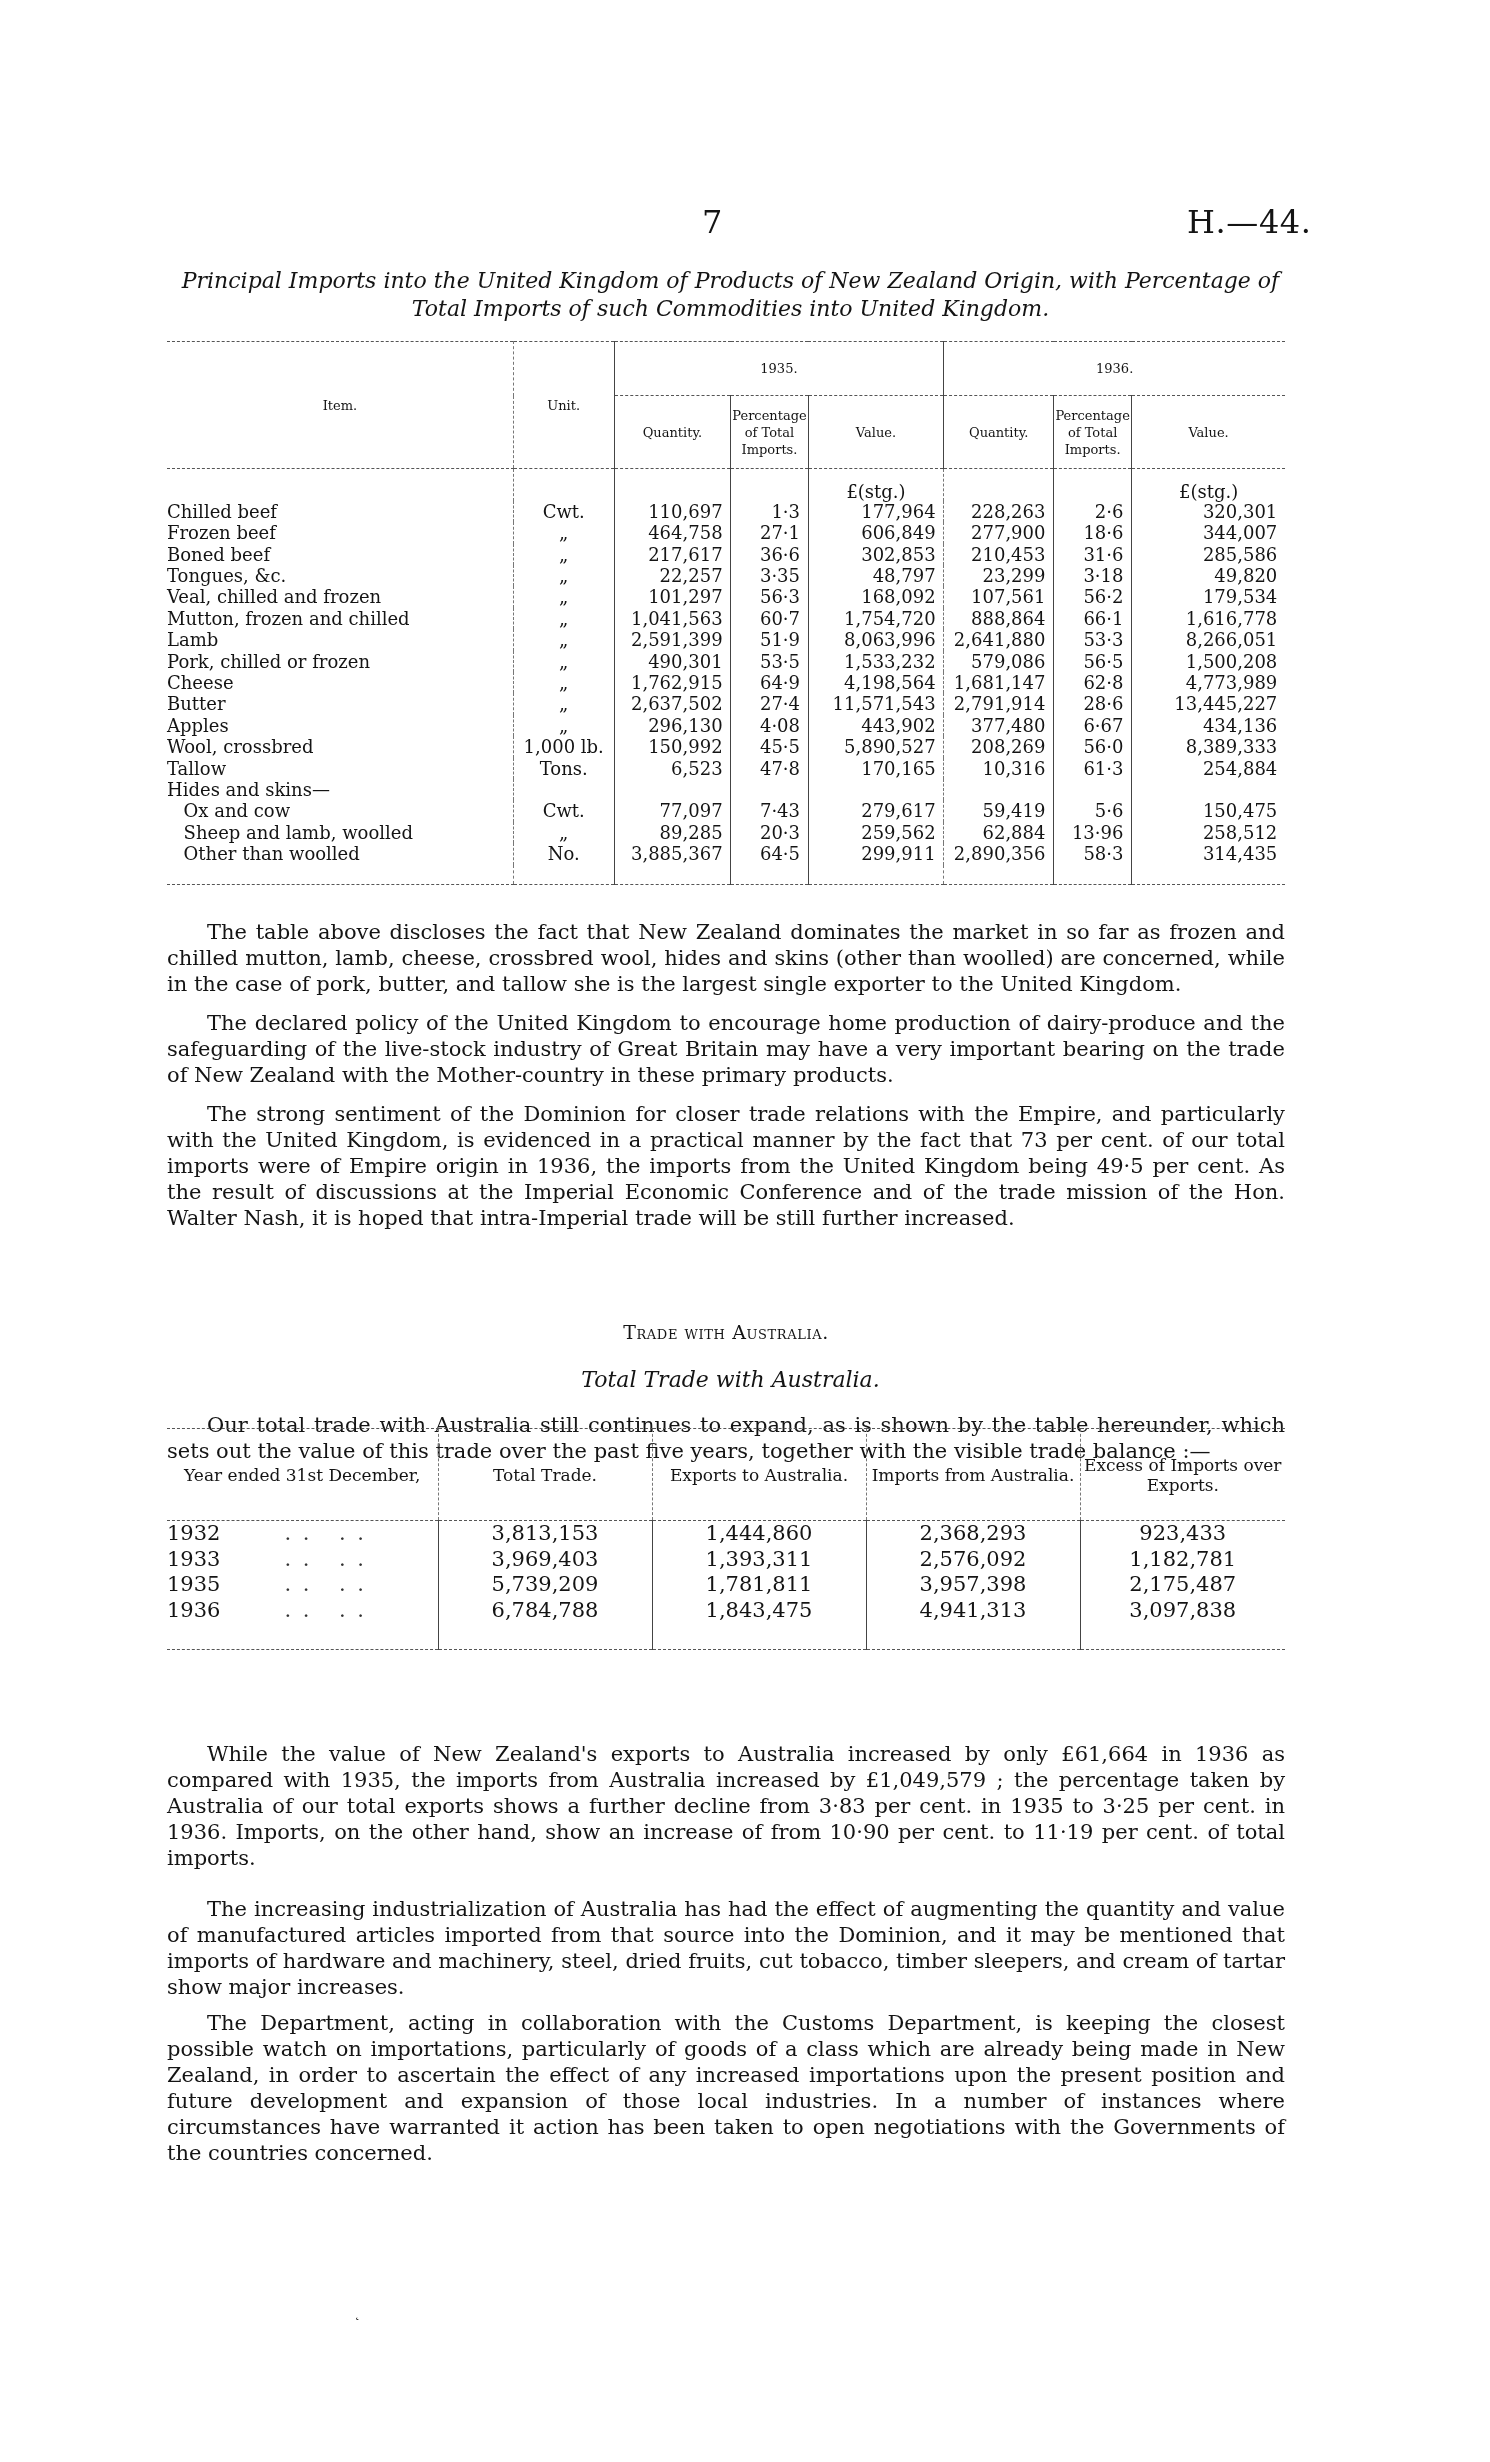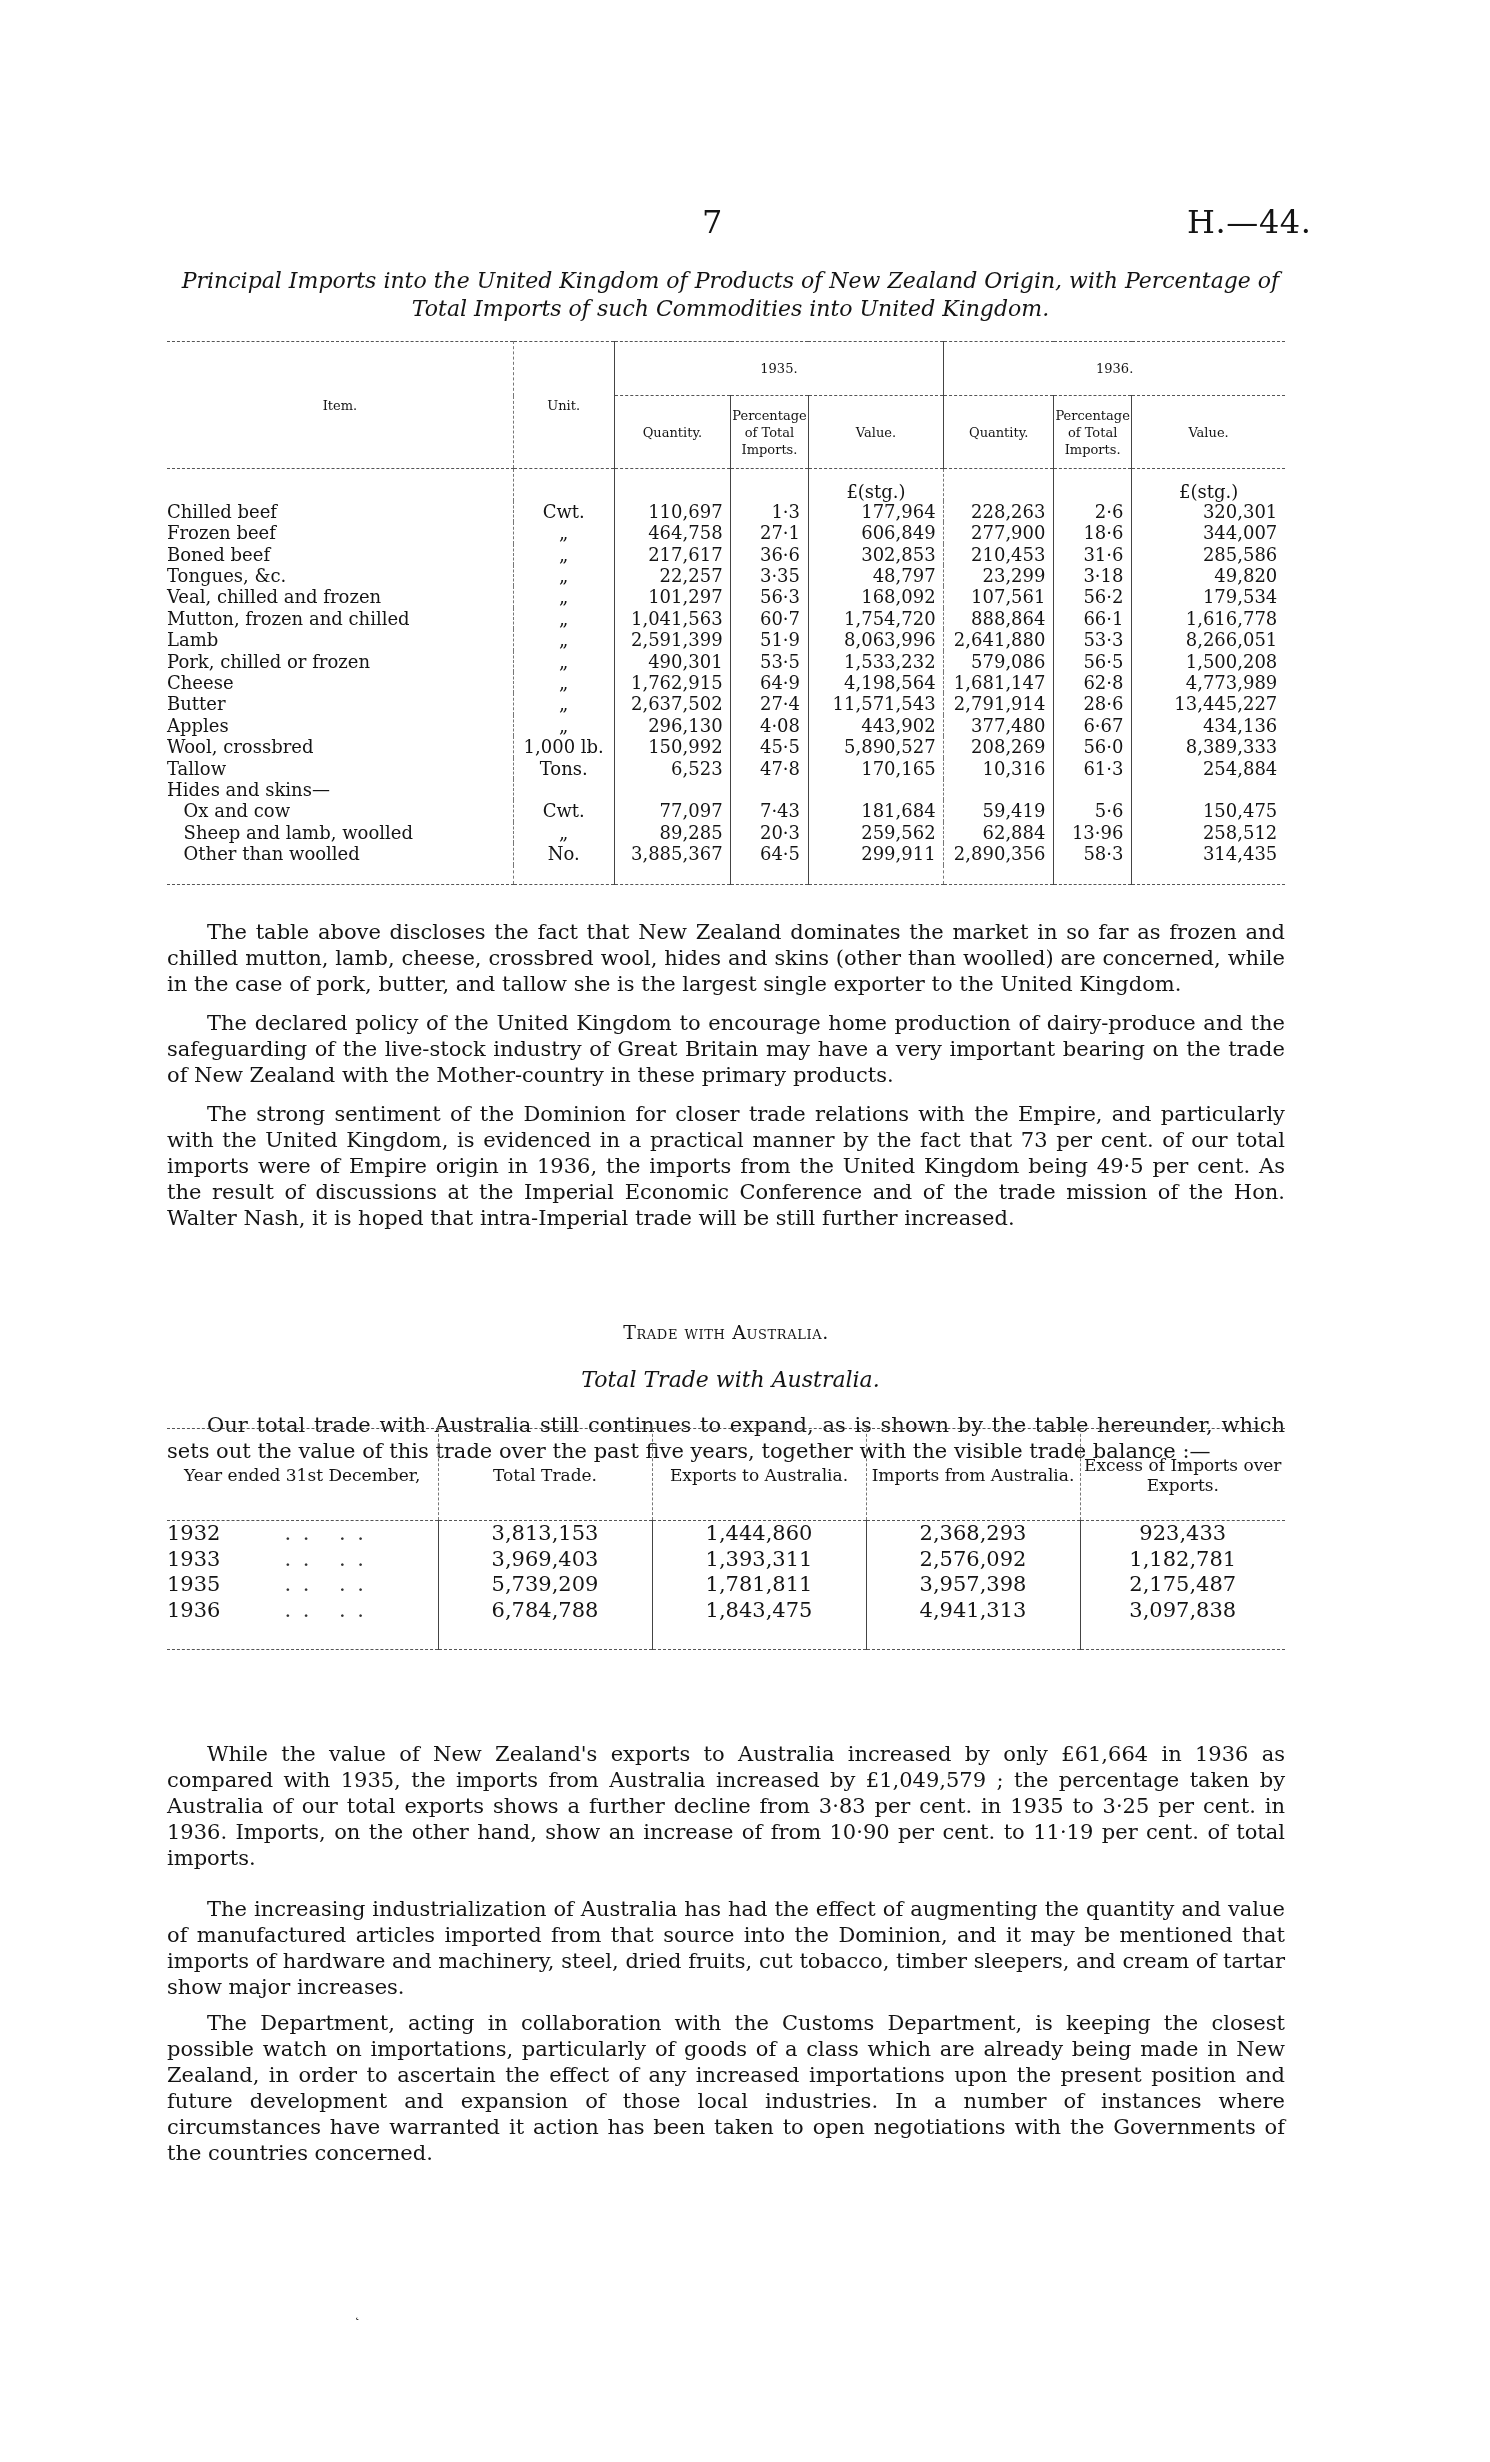--- a/index.html
+++ b/index.html
@@ -243,21 +243,21 @@
         <td class="vl num"></td>
         <td class="vld num"></td>
         <td class="vl num"></td>
         <td class="vl num"></td>
       </tr>
       <tr>
         <td class="item indent">Ox and cow</td>
         <td class="vld ctr">Cwt.</td>
         <td class="vl num">77,097</td>
         <td class="vl num">7·43</td>
-        <td class="vl num">181,684</td>
+        <td class="vl num">279,617</td>
         <td class="vld num">59,419</td>
         <td class="vl num">5·6</td>
         <td class="vl num">150,475</td>
       </tr>
       <tr>
         <td class="item indent">Sheep and lamb, woolled</td>
         <td class="vld ctr">„</td>
         <td class="vl num">89,285</td>
         <td class="vl num">20·3</td>
         <td class="vl num">259,562</td>

